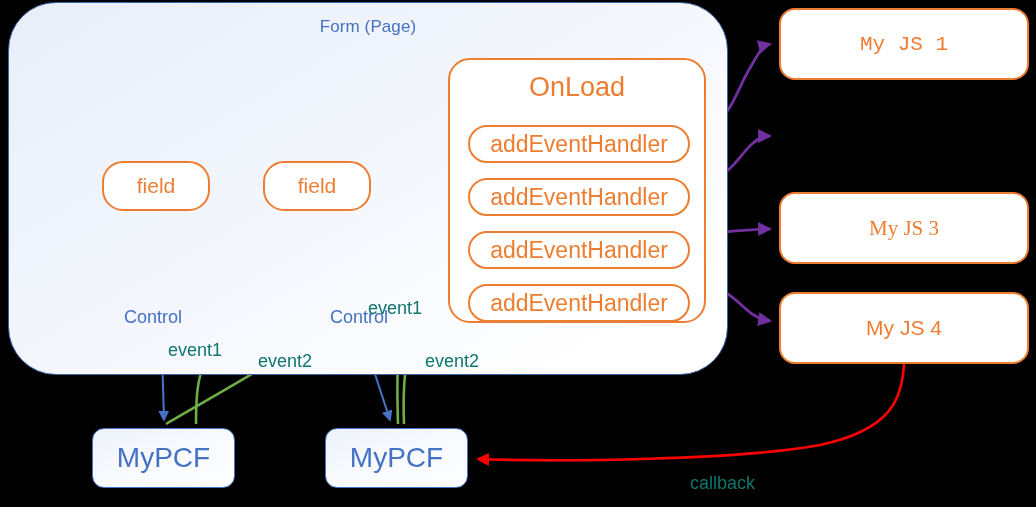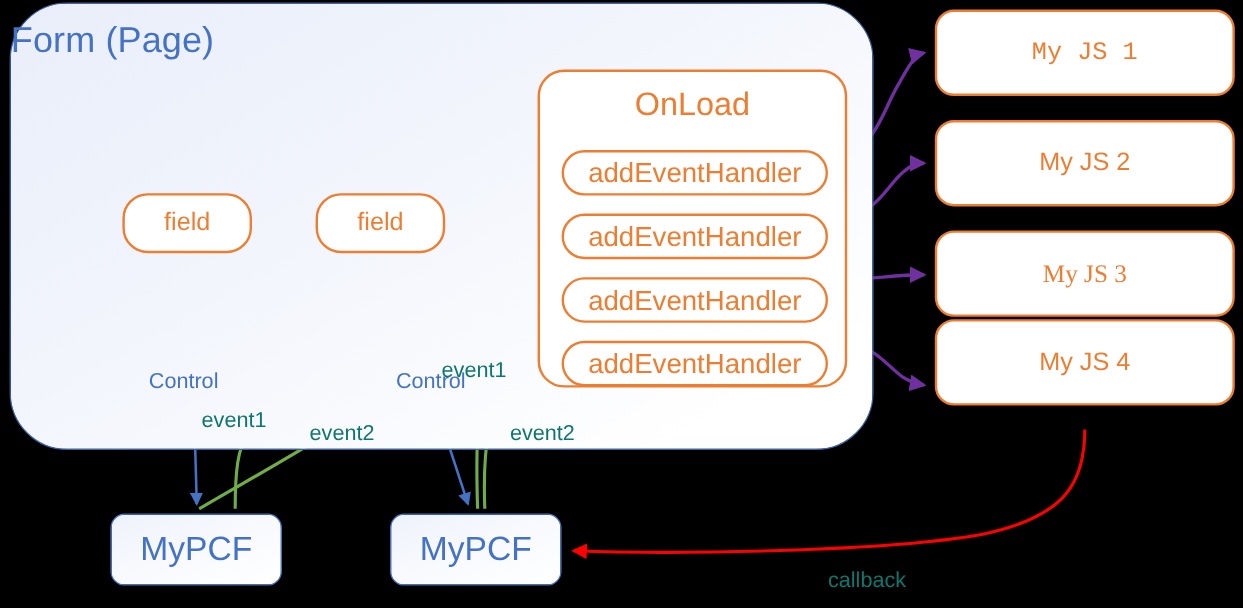--- a/index.html
+++ b/index.html
@@ -34,22 +34,22 @@
     border: 1.6px solid #3A64A8;
     border-radius: 48px;
     background: linear-gradient(150deg, #e9eefa 0%, #f2f5fc 42%, #ffffff 88%);
     box-sizing: border-box;
   }
   .form-title {
     position: absolute;
     left: 0;
     top: 14px;
     width: 100%;
-    text-align: left;
-    font-size: 30px;
+    text-align: center;
+    font-size: 17px;
     color: #4472C4;
     letter-spacing: 0.1px;
   }
 
   
   .obox {
     position: absolute;
     border: 2.2px solid #ED7D31;
     background: #ffffff;
     box-sizing: border-box;
@@ -109,21 +109,21 @@
   .js-box {
     left: 779px;
     width: 250px;
     height: 72px;
     border-radius: 16px;
     font-size: 21px;
   }
   .js-1 { top: 8px; font-family: Liberation Mono, monospace; }
   .js-2 { top: 100px; }
   .js-3 { top: 192px; font-family: Liberation Serif, serif; }
-  .js-4 { top: 266px; }
+  .js-4 { top: 292px; }
 
   
   .pcf-box {
     position: absolute;
     width: 143px;
     height: 60px;
     border: 1.6px solid #4472C4;
     border-radius: 12px;
     background: linear-gradient(160deg, #eef2fb 0%, #f7f9fd 45%, #ffffff 100%);
     box-sizing: border-box;
@@ -199,21 +199,20 @@
 
   <div class="obox onload-box">
     <div class="onload-title">OnLoad</div>
     <div class="aeh-pill aeh-1">addEventHandler</div>
     <div class="aeh-pill aeh-2">addEventHandler</div>
     <div class="aeh-pill aeh-3">addEventHandler</div>
     <div class="aeh-pill aeh-4">addEventHandler</div>
   </div>
 
   <div class="obox js-box js-1">My JS 1</div>
-  <div class="obox js-box js-2">My JS 2</div>
   <div class="obox js-box js-3">My JS 3</div>
   <div class="obox js-box js-4">My JS 4</div>
 
   <div class="pcf-box pcf-1">MyPCF</div>
   <div class="pcf-box pcf-2">MyPCF</div>
 
   <div class="elabel lab-blue" style="left:124px; top:307px;">Control</div>
   <div class="elabel lab-green" style="left:168px; top:340px;">event1</div>
   <div class="elabel lab-green" style="left:258px; top:351px;">event2</div>
   <div class="elabel lab-blue" style="left:330px; top:307px;">Control</div>

